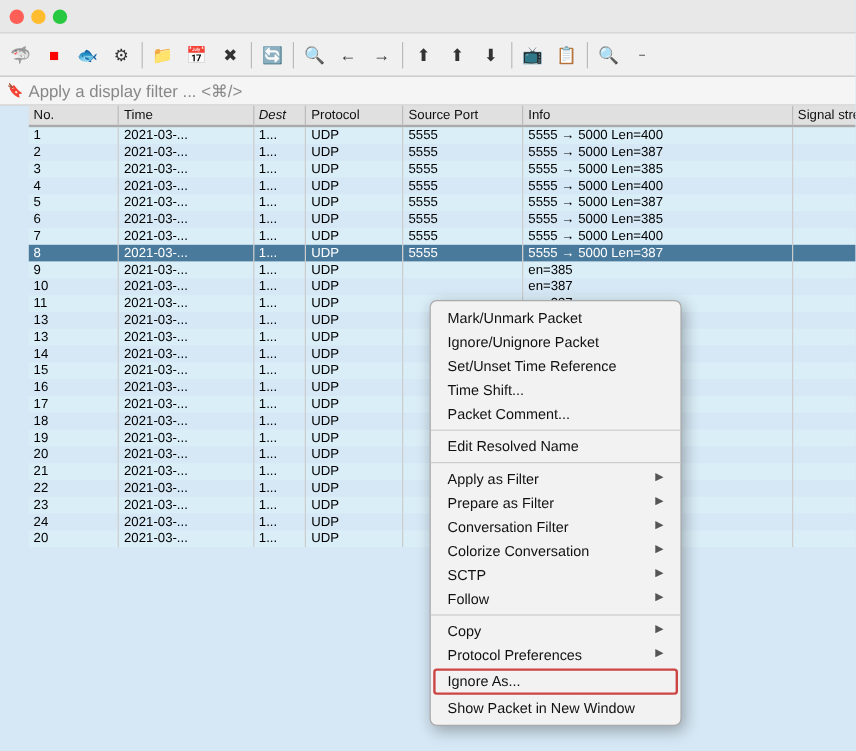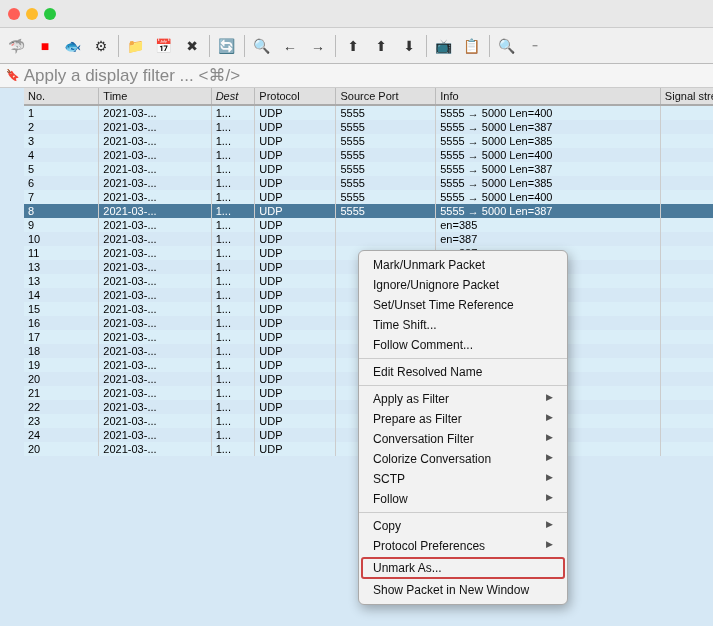--- a/index.html
+++ b/index.html
@@ -59,21 +59,21 @@
       display: flex;
       align-items: center;
       padding: 0 6px;
       border-bottom: 1px solid #ccc;
       gap: 4px;
     }
     .filter-icon {
       font-size: 11px; color: #555;
     }
     .filter-text {
-      font-size: 17px; color: #888;
+      font-size: 14px; color: #888;
     }
 
     
     .packet-table {
       width: 100%;
       border-collapse: collapse;
       font-size: 11px;
       margin-left: 24px;
     }
     .packet-table th {
@@ -435,21 +435,21 @@
     <div class="ctx-item">
       <span>Ignore/Unignore Packet</span>
     </div>
     <div class="ctx-item">
       <span>Set/Unset Time Reference</span>
     </div>
     <div class="ctx-item">
       <span>Time Shift...</span>
     </div>
     <div class="ctx-item">
-      <span>Follow Comment...</span>
+      <span>Packet Comment...</span>
     </div>
     <div class="ctx-separator"></div>
     <div class="ctx-item">
       <span>Edit Resolved Name</span>
     </div>
     <div class="ctx-separator"></div>
     <div class="ctx-item">
       <span>Apply as Filter</span>
       <span class="ctx-arrow">▶</span>
     </div>
@@ -475,17 +475,17 @@
     </div>
     <div class="ctx-separator"></div>
     <div class="ctx-item">
       <span>Copy</span>
       <span class="ctx-arrow">▶</span>
     </div>
     <div class="ctx-item">
       <span>Protocol Preferences</span>
       <span class="ctx-arrow">▶</span>
     </div>
-    <div class="ctx-item decode-as">Unmark As...</div>
+    <div class="ctx-item decode-as">Ignore As...</div>
     <div class="ctx-item">
       <span>Show Packet in New Window</span>
     </div>
   </div>
 
 </body></html>

